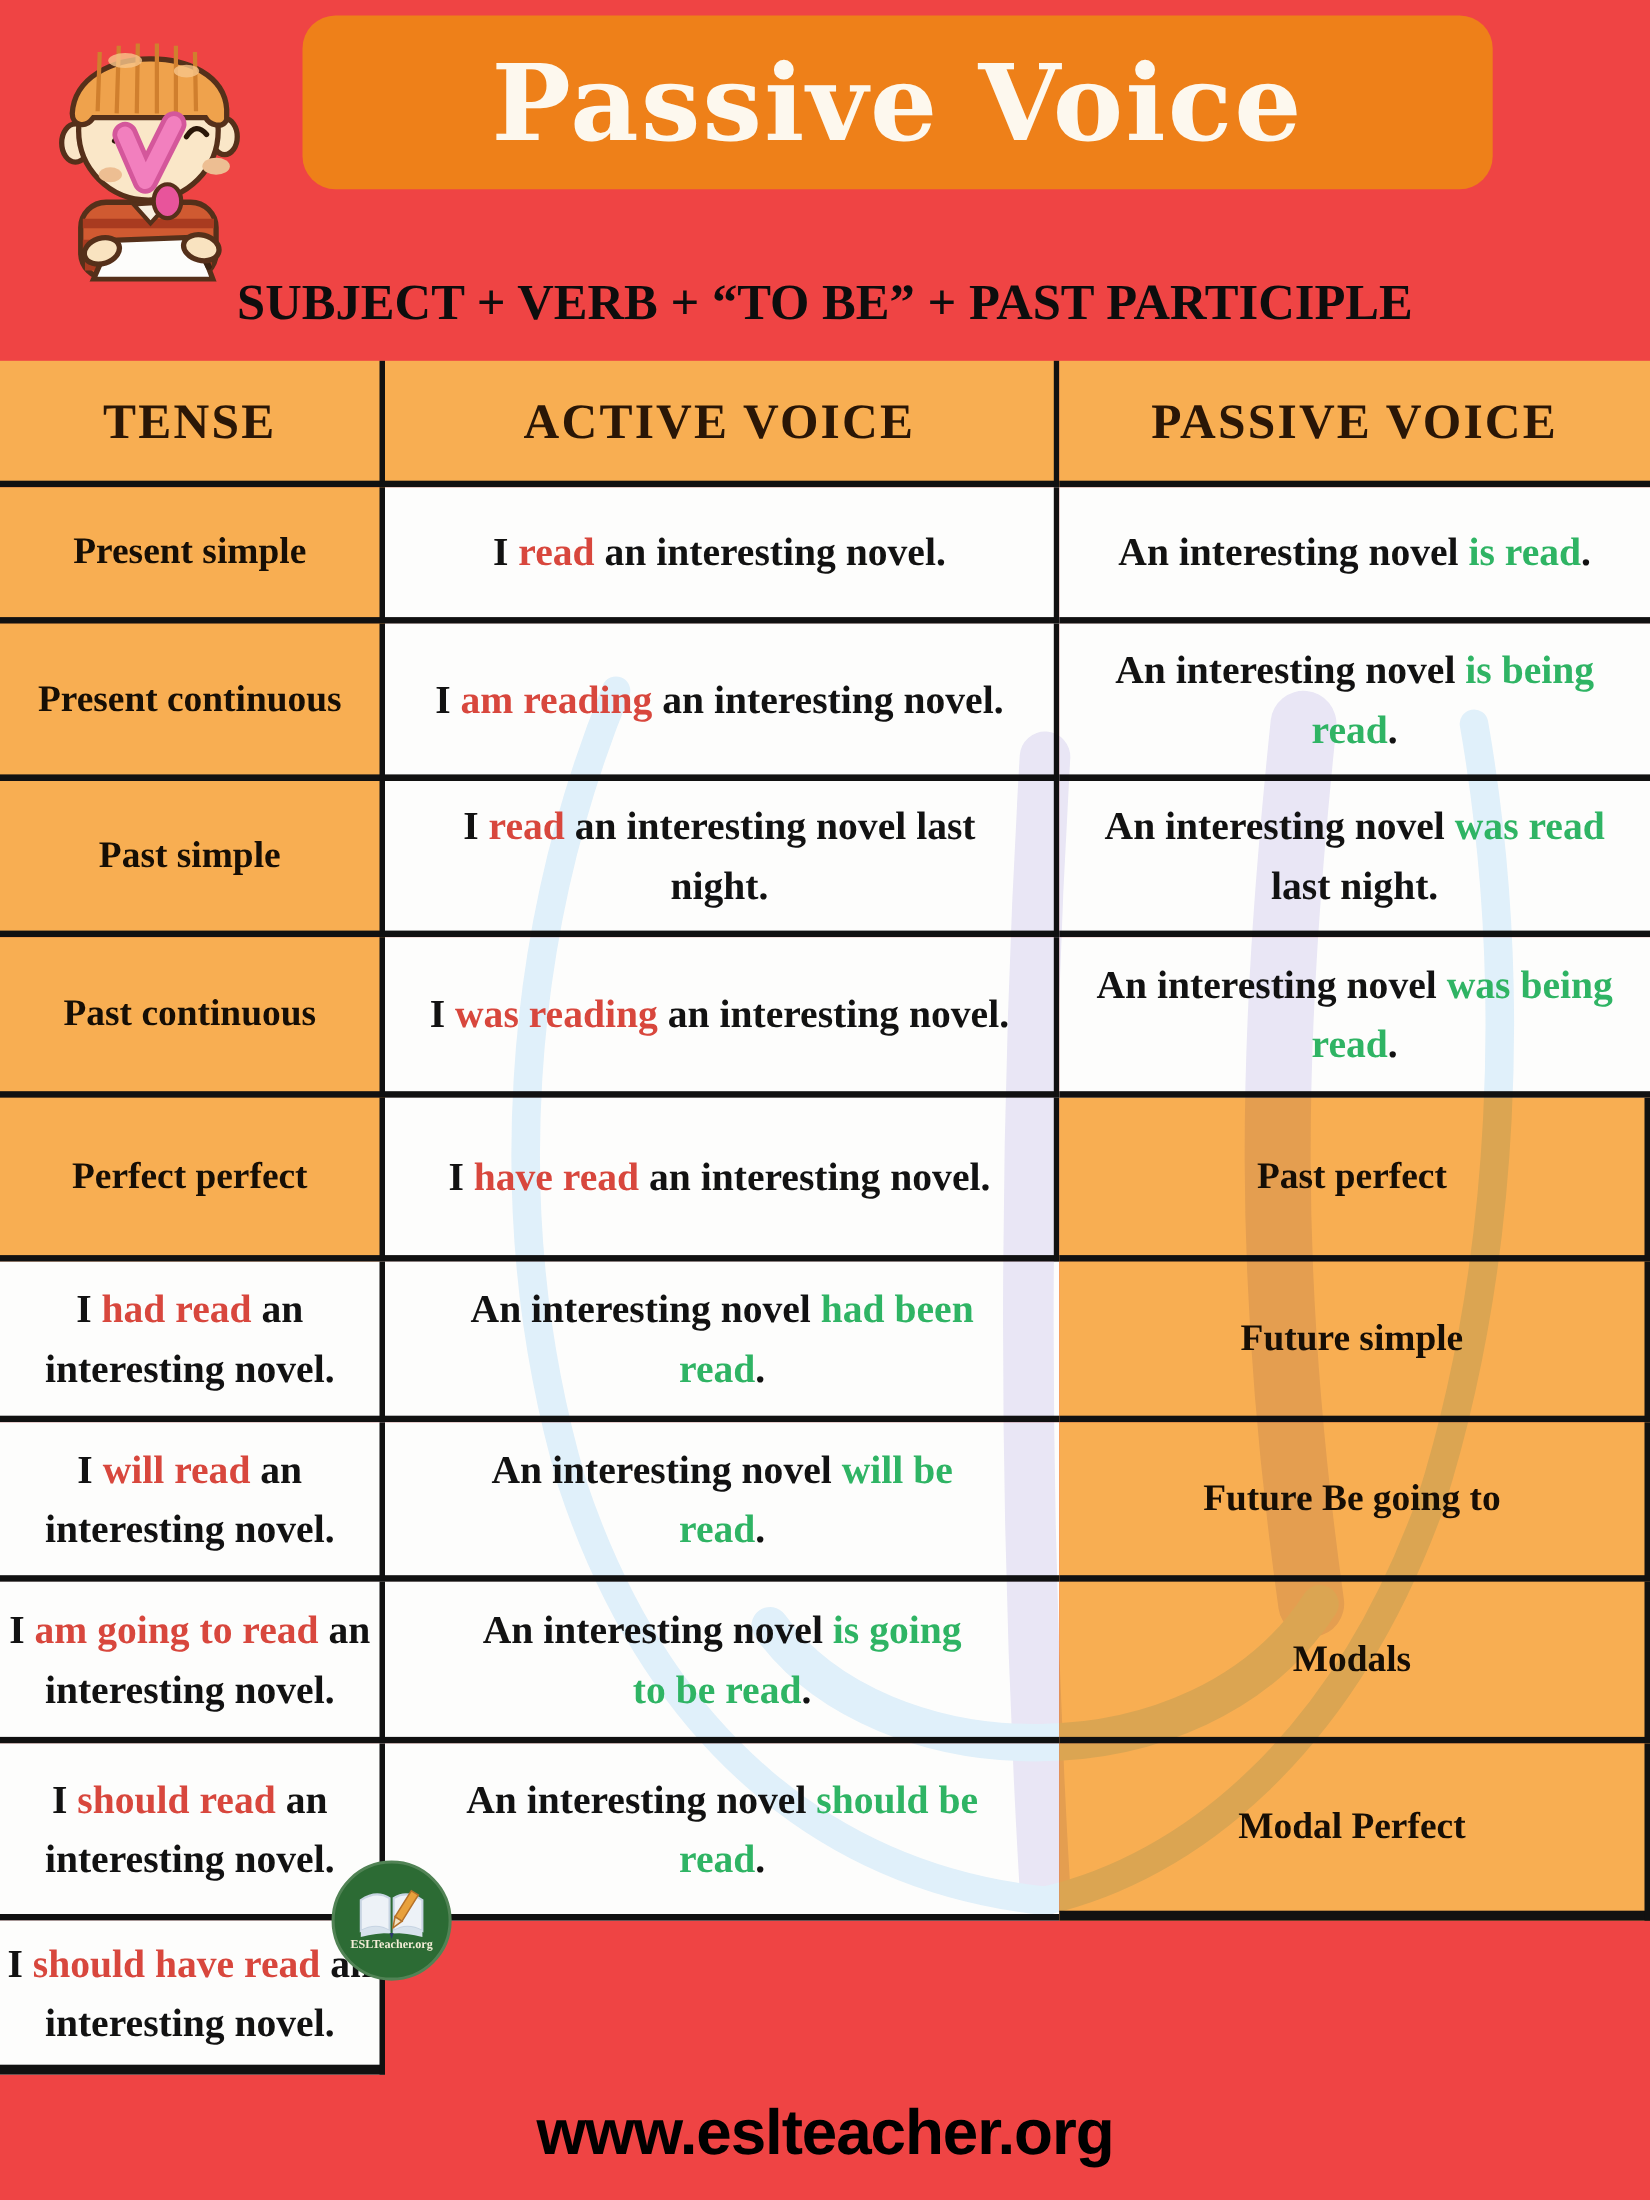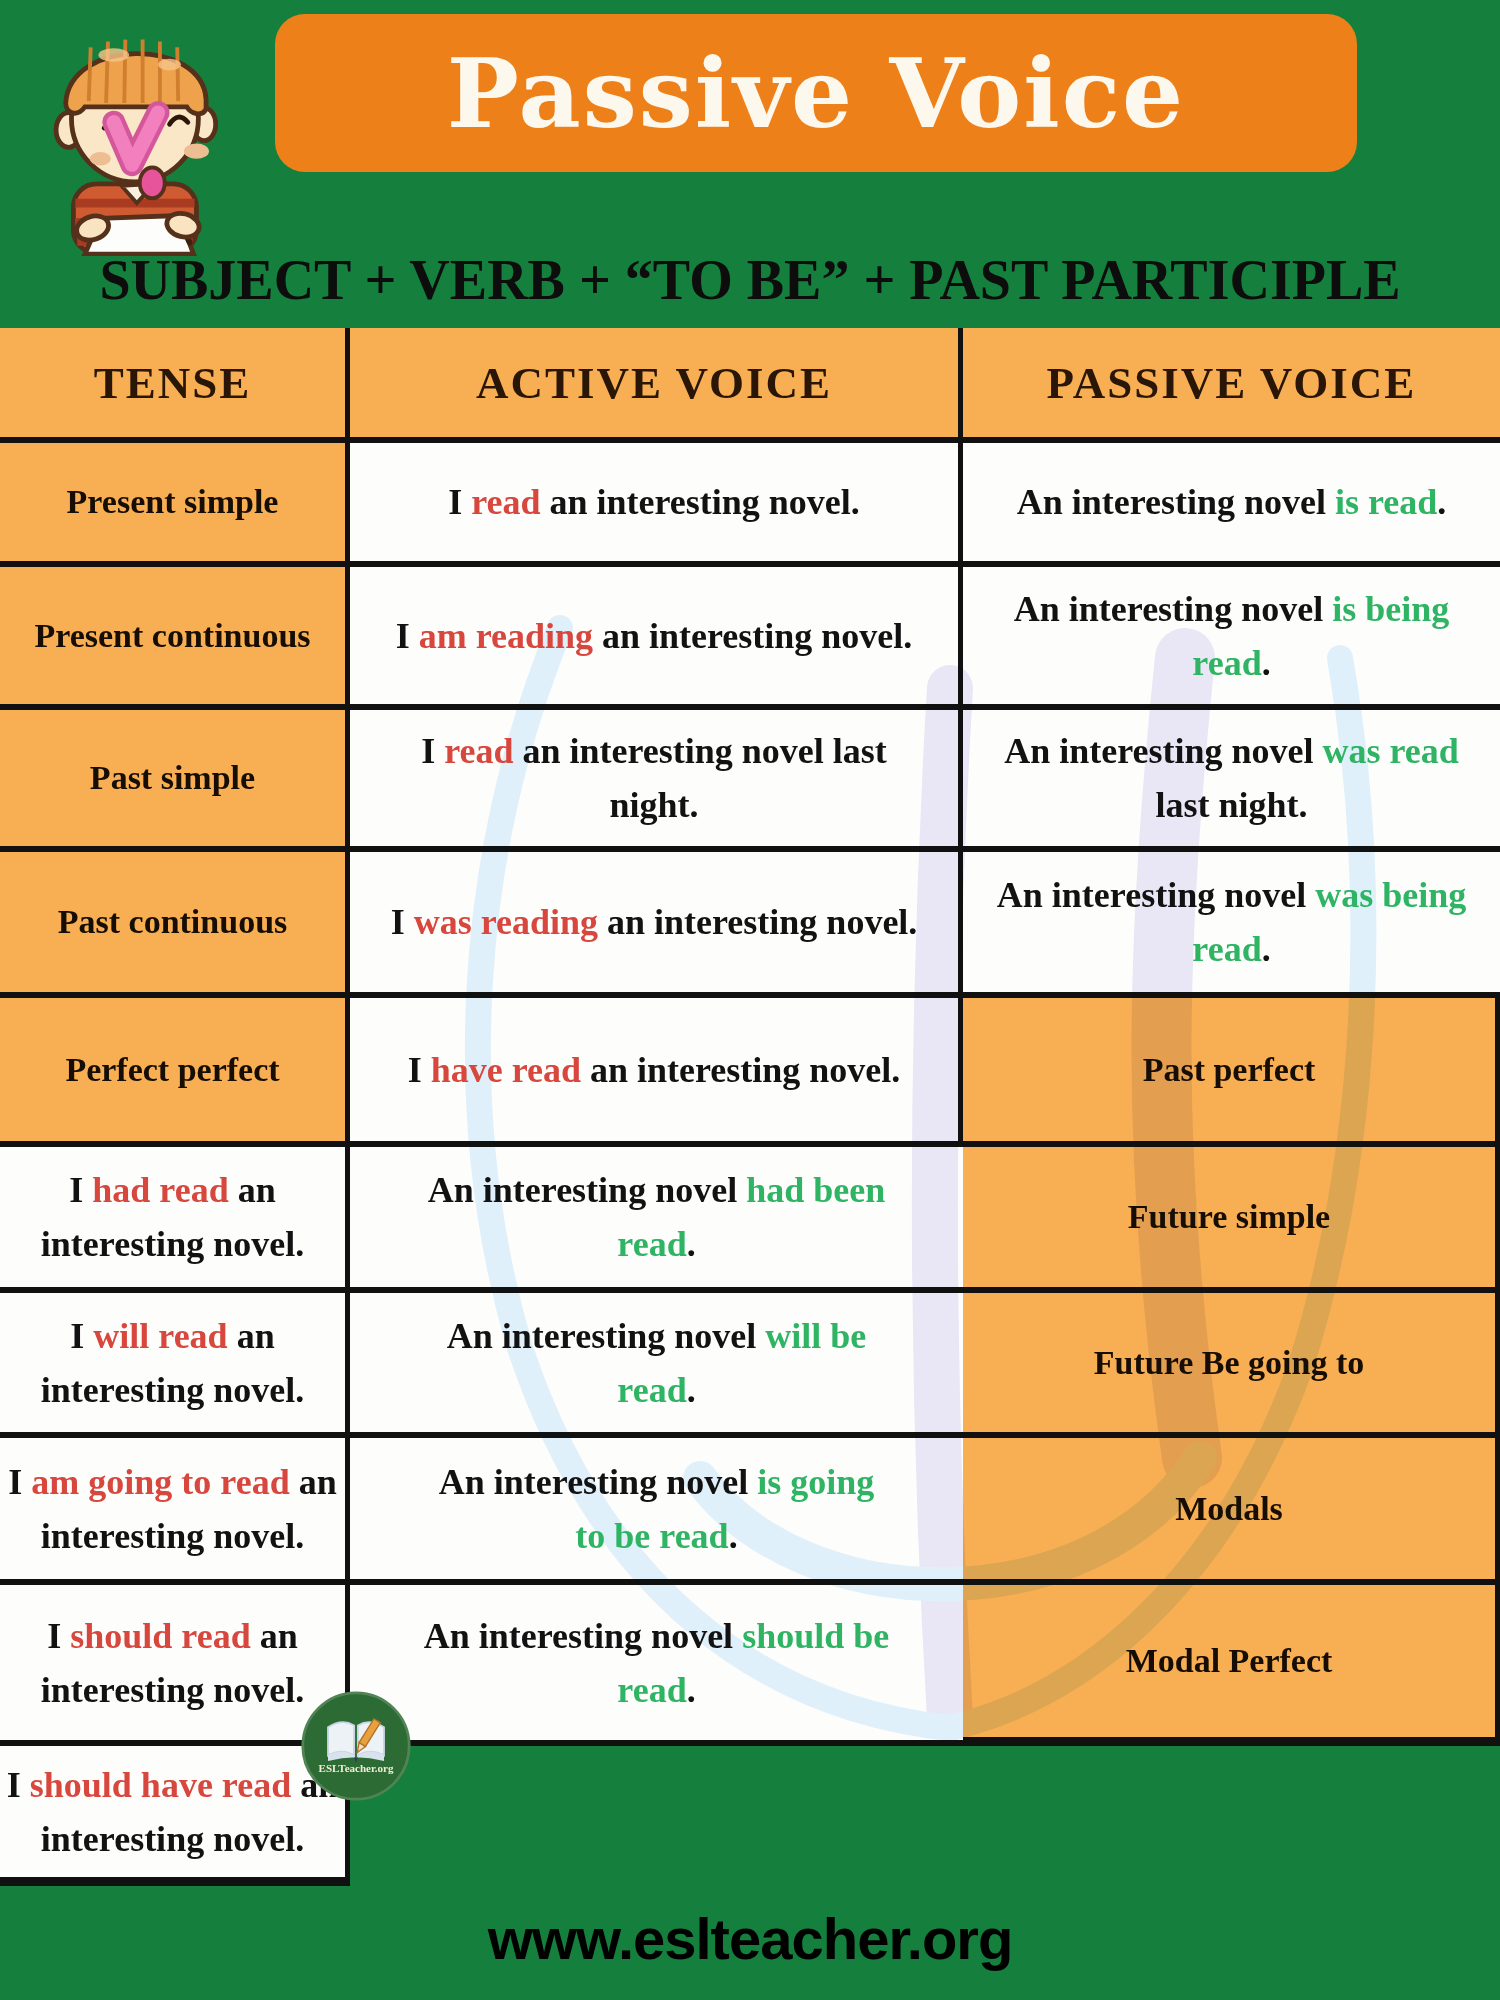--- a/index.html
+++ b/index.html
@@ -10,36 +10,36 @@
     --badge-green:#2C6B34;
     --ink:#111111;
     --header-text:#2A1606;
     --body-text:#121212;
     --watermark-blue:#CFE9FB;
     --watermark-lavender:#DDD9F3;
   }
   *{margin:0;padding:0;box-sizing:border-box;}
   html,body{background:#ffffff;}
   .poster{
-    position:relative;width:1500px;height:2000px;background:#15803d;
+    position:relative;width:1500px;height:2000px;background:#ef4444;
     overflow:hidden;font-family:"Liberation Serif",serif;
   }
   .character{position:absolute;left:8px;top:4px;width:250px;height:252px;}
   .banner{
     position:absolute;left:275px;top:14px;width:1082px;height:158px;
     background:var(--banner-orange);border-radius:30px;
     display:flex;align-items:center;justify-content:center;
   }
   .title{
     font-family:"DejaVu Serif",serif;font-weight:700;font-size:96px;
     color:#FDF8EE;letter-spacing:2px;white-space:nowrap;
   }
   .formula{
     position:absolute;left:0;top:248px;width:1500px;text-align:center;
-    font-family:"Liberation Serif",serif;font-weight:700;font-size:56px;
+    font-family:"Liberation Serif",serif;font-weight:700;font-size:46px;
     color:#0D0D0D;letter-spacing:0px;white-space:nowrap;
   }
   .table-wrap{position:absolute;left:0;top:328px;width:1500px;height:1558px;}
   .grid{
     position:relative;width:1240px;height:1558px;
     display:grid;
     grid-template-columns:350px 613px 537px;
     grid-template-rows:115px 124px 143px 142px 146px 149px 146px 145px 147px 161px 140px;
   }
   .cell{

